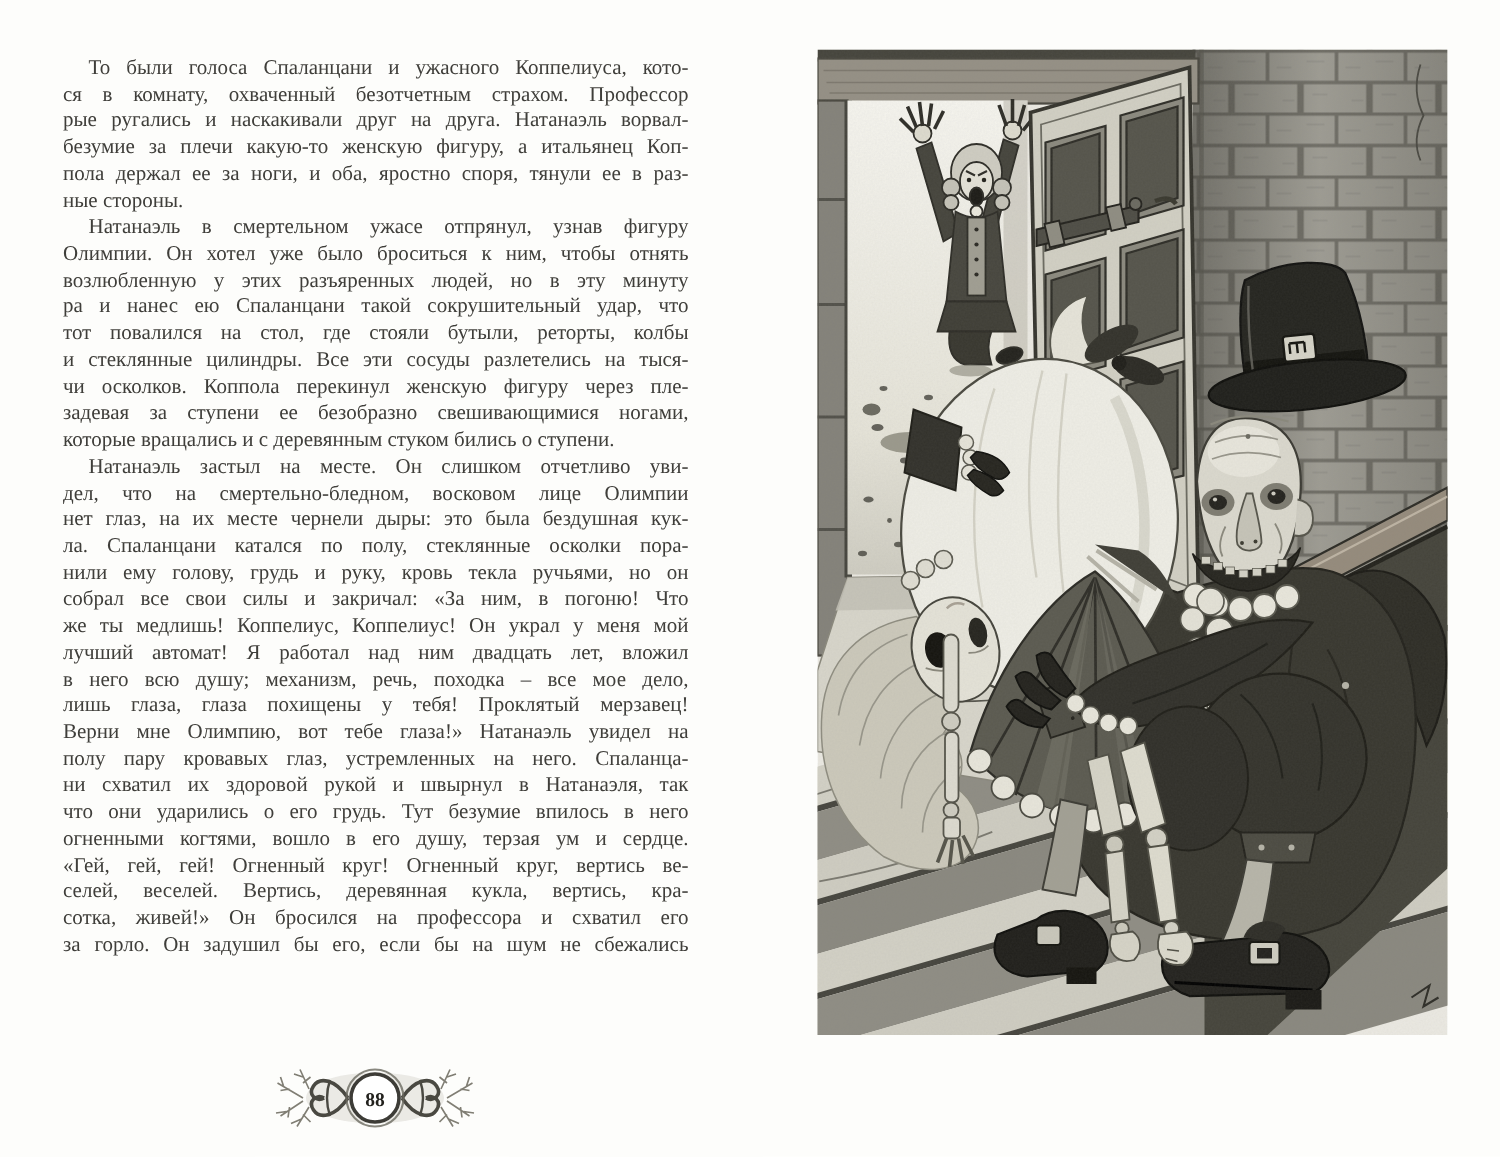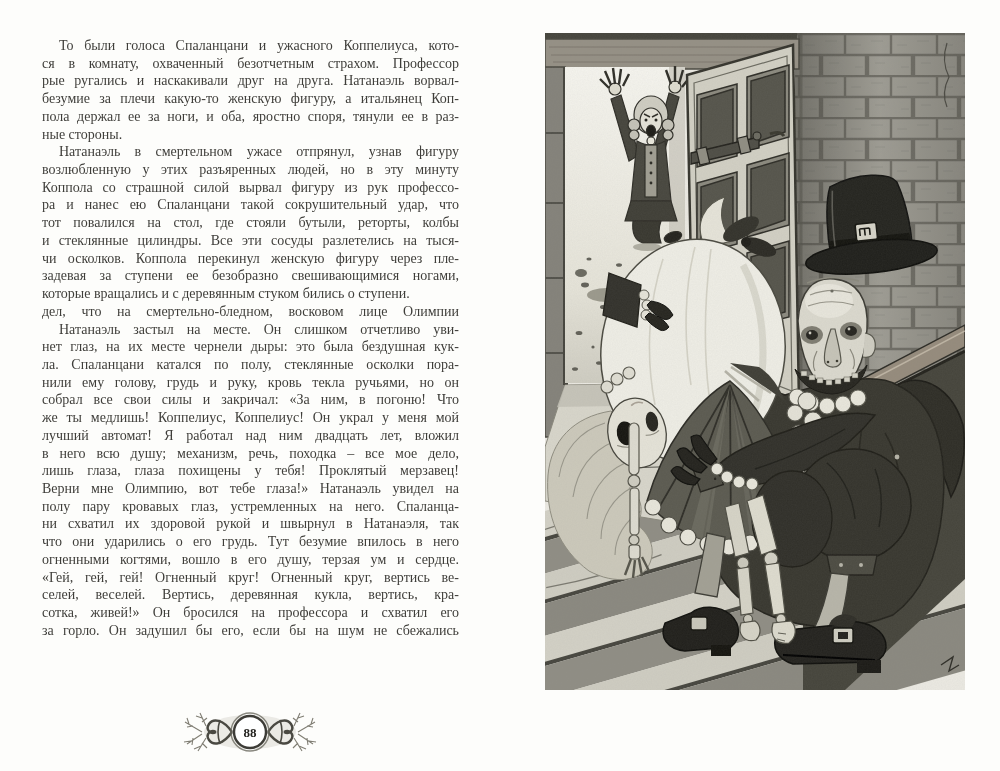--- a/index.html
+++ b/index.html
@@ -20,30 +20,30 @@
 <div class="page">
 
   <div class="text-column">
       <div class="line indent">То были голоса Спаланцани и ужасного Коппелиуса, кото-</div>
       <div class="line">ся в комнату, охваченный безотчетным страхом. Профессор</div>
       <div class="line">рые ругались и наскакивали друг на друга. Натанаэль ворвал-</div>
       <div class="line">безумие за плечи какую-то женскую фигуру, а итальянец Коп-</div>
       <div class="line">пола держал ее за ноги, и оба, яростно споря, тянули ее в раз-</div>
       <div class="line end">ные стороны.</div>
       <div class="line indent">Натанаэль в смертельном ужасе отпрянул, узнав фигуру</div>
+      <div class="line">Олимпии. Он хотел уже было броситься к ним, чтобы отнять</div>
       <div class="line">возлюбленную у этих разъяренных людей, но в эту минуту</div>
-      <div class="line">Коппола со страшной силой вырвал фигуру из рук профессо-</div>
       <div class="line">ра и нанес ею Спаланцани такой сокрушительный удар, что</div>
       <div class="line">тот повалился на стол, где стояли бутыли, реторты, колбы</div>
       <div class="line">и стеклянные цилиндры. Все эти сосуды разлетелись на тыся-</div>
       <div class="line">чи осколков. Коппола перекинул женскую фигуру через пле-</div>
       <div class="line">задевая за ступени ее безобразно свешивающимися ногами,</div>
       <div class="line end">которые вращались и с деревянным стуком бились о ступени.</div>
+      <div class="line indent">Натанаэль застыл на месте. Он слишком отчетливо уви-</div>
       <div class="line">дел, что на смертельно-бледном, восковом лице Олимпии</div>
-      <div class="line indent">Натанаэль застыл на месте. Он слишком отчетливо уви-</div>
       <div class="line">нет глаз, на их месте чернели дыры: это была бездушная кук-</div>
       <div class="line">ла. Спаланцани катался по полу, стеклянные осколки пора-</div>
       <div class="line">нили ему голову, грудь и руку, кровь текла ручьями, но он</div>
       <div class="line">собрал все свои силы и закричал: «За ним, в погоню! Что</div>
       <div class="line">же ты медлишь! Коппелиус, Коппелиус! Он украл у меня мой</div>
       <div class="line">лучший автомат! Я работал над ним двадцать лет, вложил</div>
       <div class="line">в него всю душу; механизм, речь, походка – все мое дело,</div>
       <div class="line">лишь глаза, глаза похищены у тебя! Проклятый мерзавец!</div>
       <div class="line">Верни мне Олимпию, вот тебе глаза!» Натанаэль увидел на</div>
       <div class="line">полу пару кровавых глаз, устремленных на него. Спаланца-</div>

